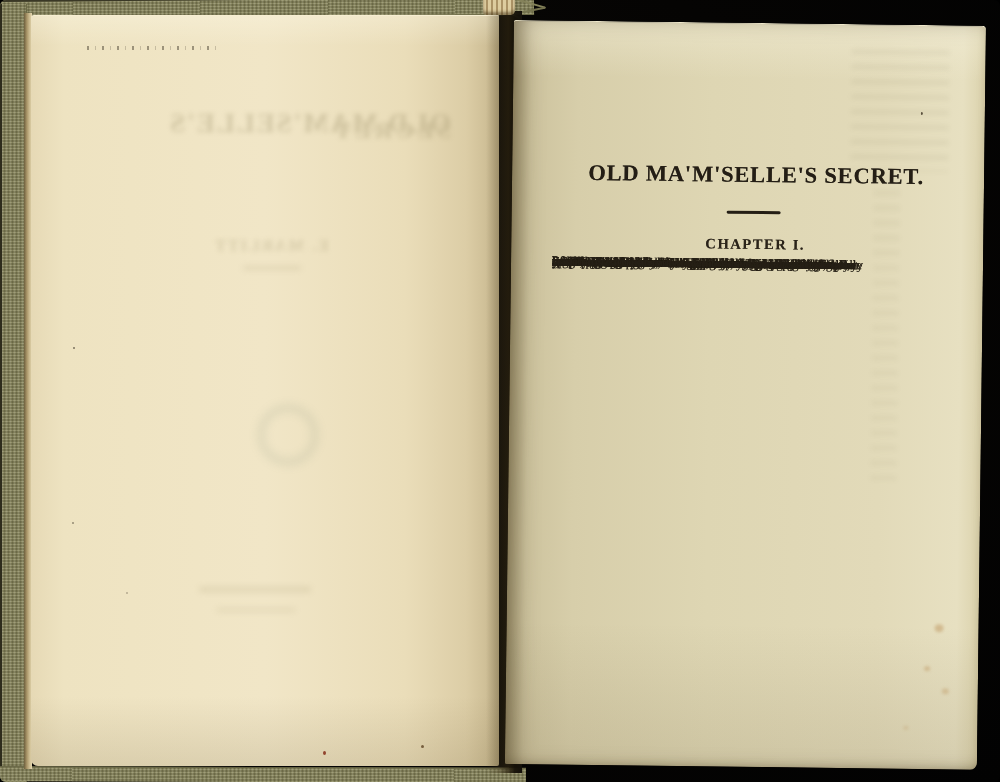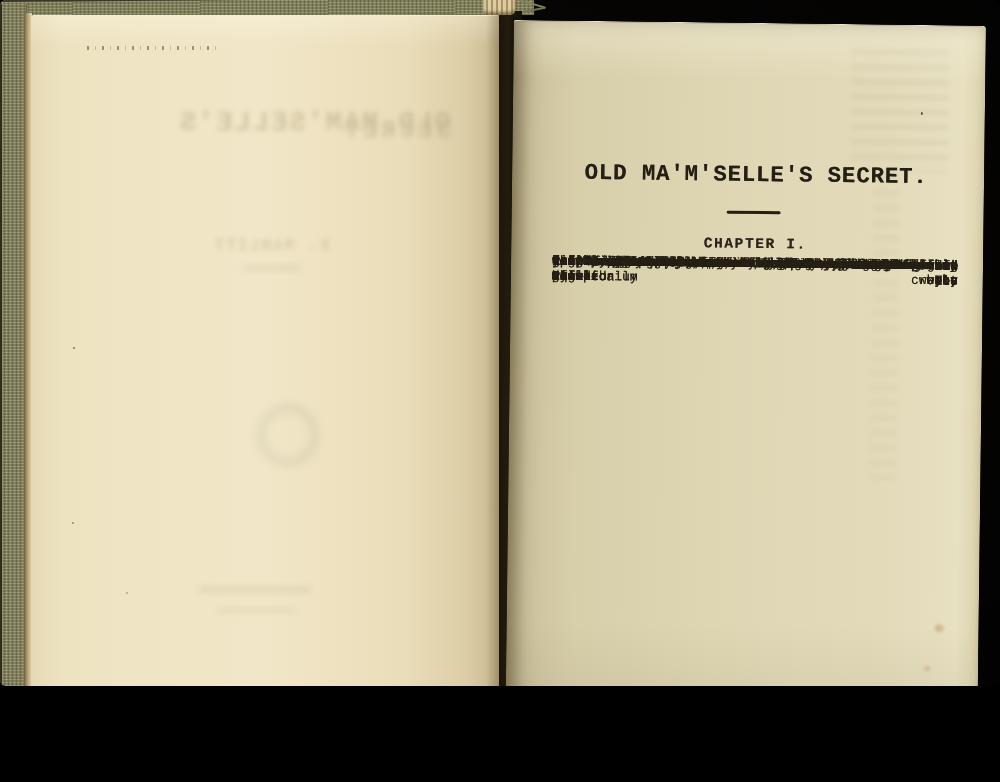--- a/index.html
+++ b/index.html
@@ -1,18 +1,18 @@
 <!DOCTYPE html>
 <html><head>
 <meta charset="utf-8">
 <style>
   html,body{margin:0;padding:0;background:#000;}
-  #scene{position:relative;width:1000px;height:686px;overflow:hidden;
+  #scene{position:relative;width:1000px;height:782px;overflow:hidden;
     background:radial-gradient(ellipse at 30% 40%, #0b0907 0%, #050403 60%, #020202 100%);
-    font-family:Liberation Mono, monospace;border-radius:6px;}
+    font-family:Liberation Serif, serif;border-radius:6px;}
   #scene *{position:absolute;box-sizing:border-box;}
 
   
   .cloth{
     background-color:#8b8960;
     background-image:
       repeating-linear-gradient(90deg, rgba(255,255,250,.10) 0 1px, rgba(0,0,0,0) 1px 2px, rgba(40,38,20,.18) 2px 3px, rgba(0,0,0,0) 3px 4px),
       repeating-linear-gradient(0deg, rgba(255,255,245,.08) 0 1px, rgba(30,28,14,.16) 1px 3px);
   }
   .cover-top{left:-6px;top:-2px;width:540px;height:19px;transform:rotate(-.45deg);border-bottom:1px solid #6c6a47;border-top:2px solid #3a3826;}

